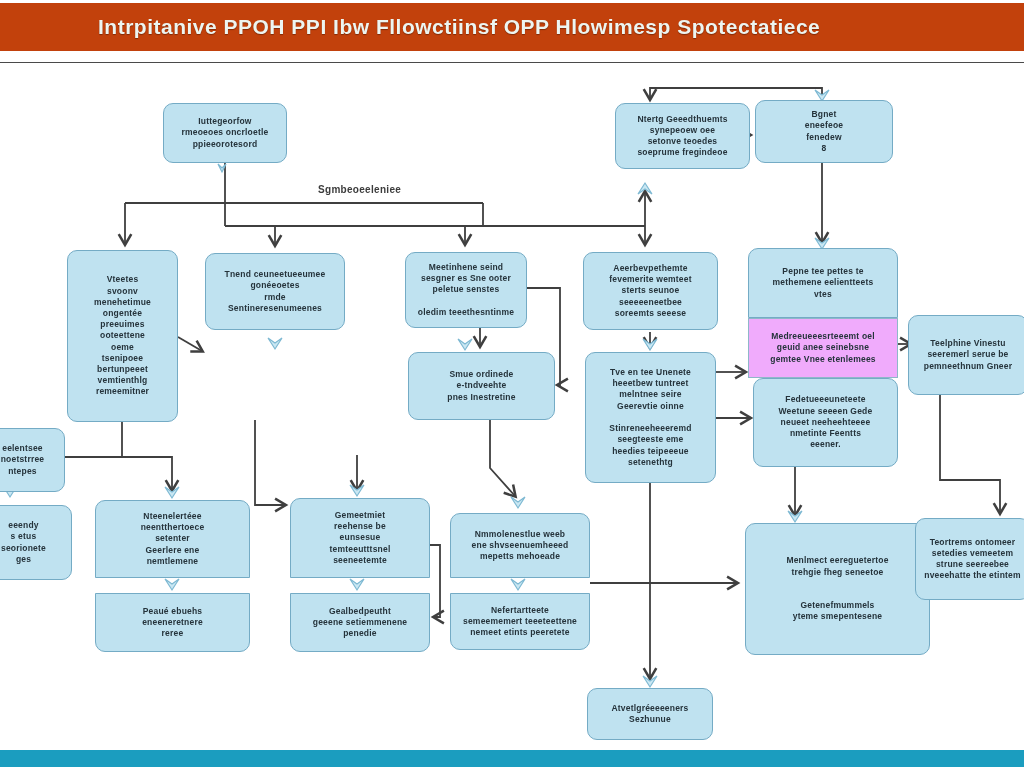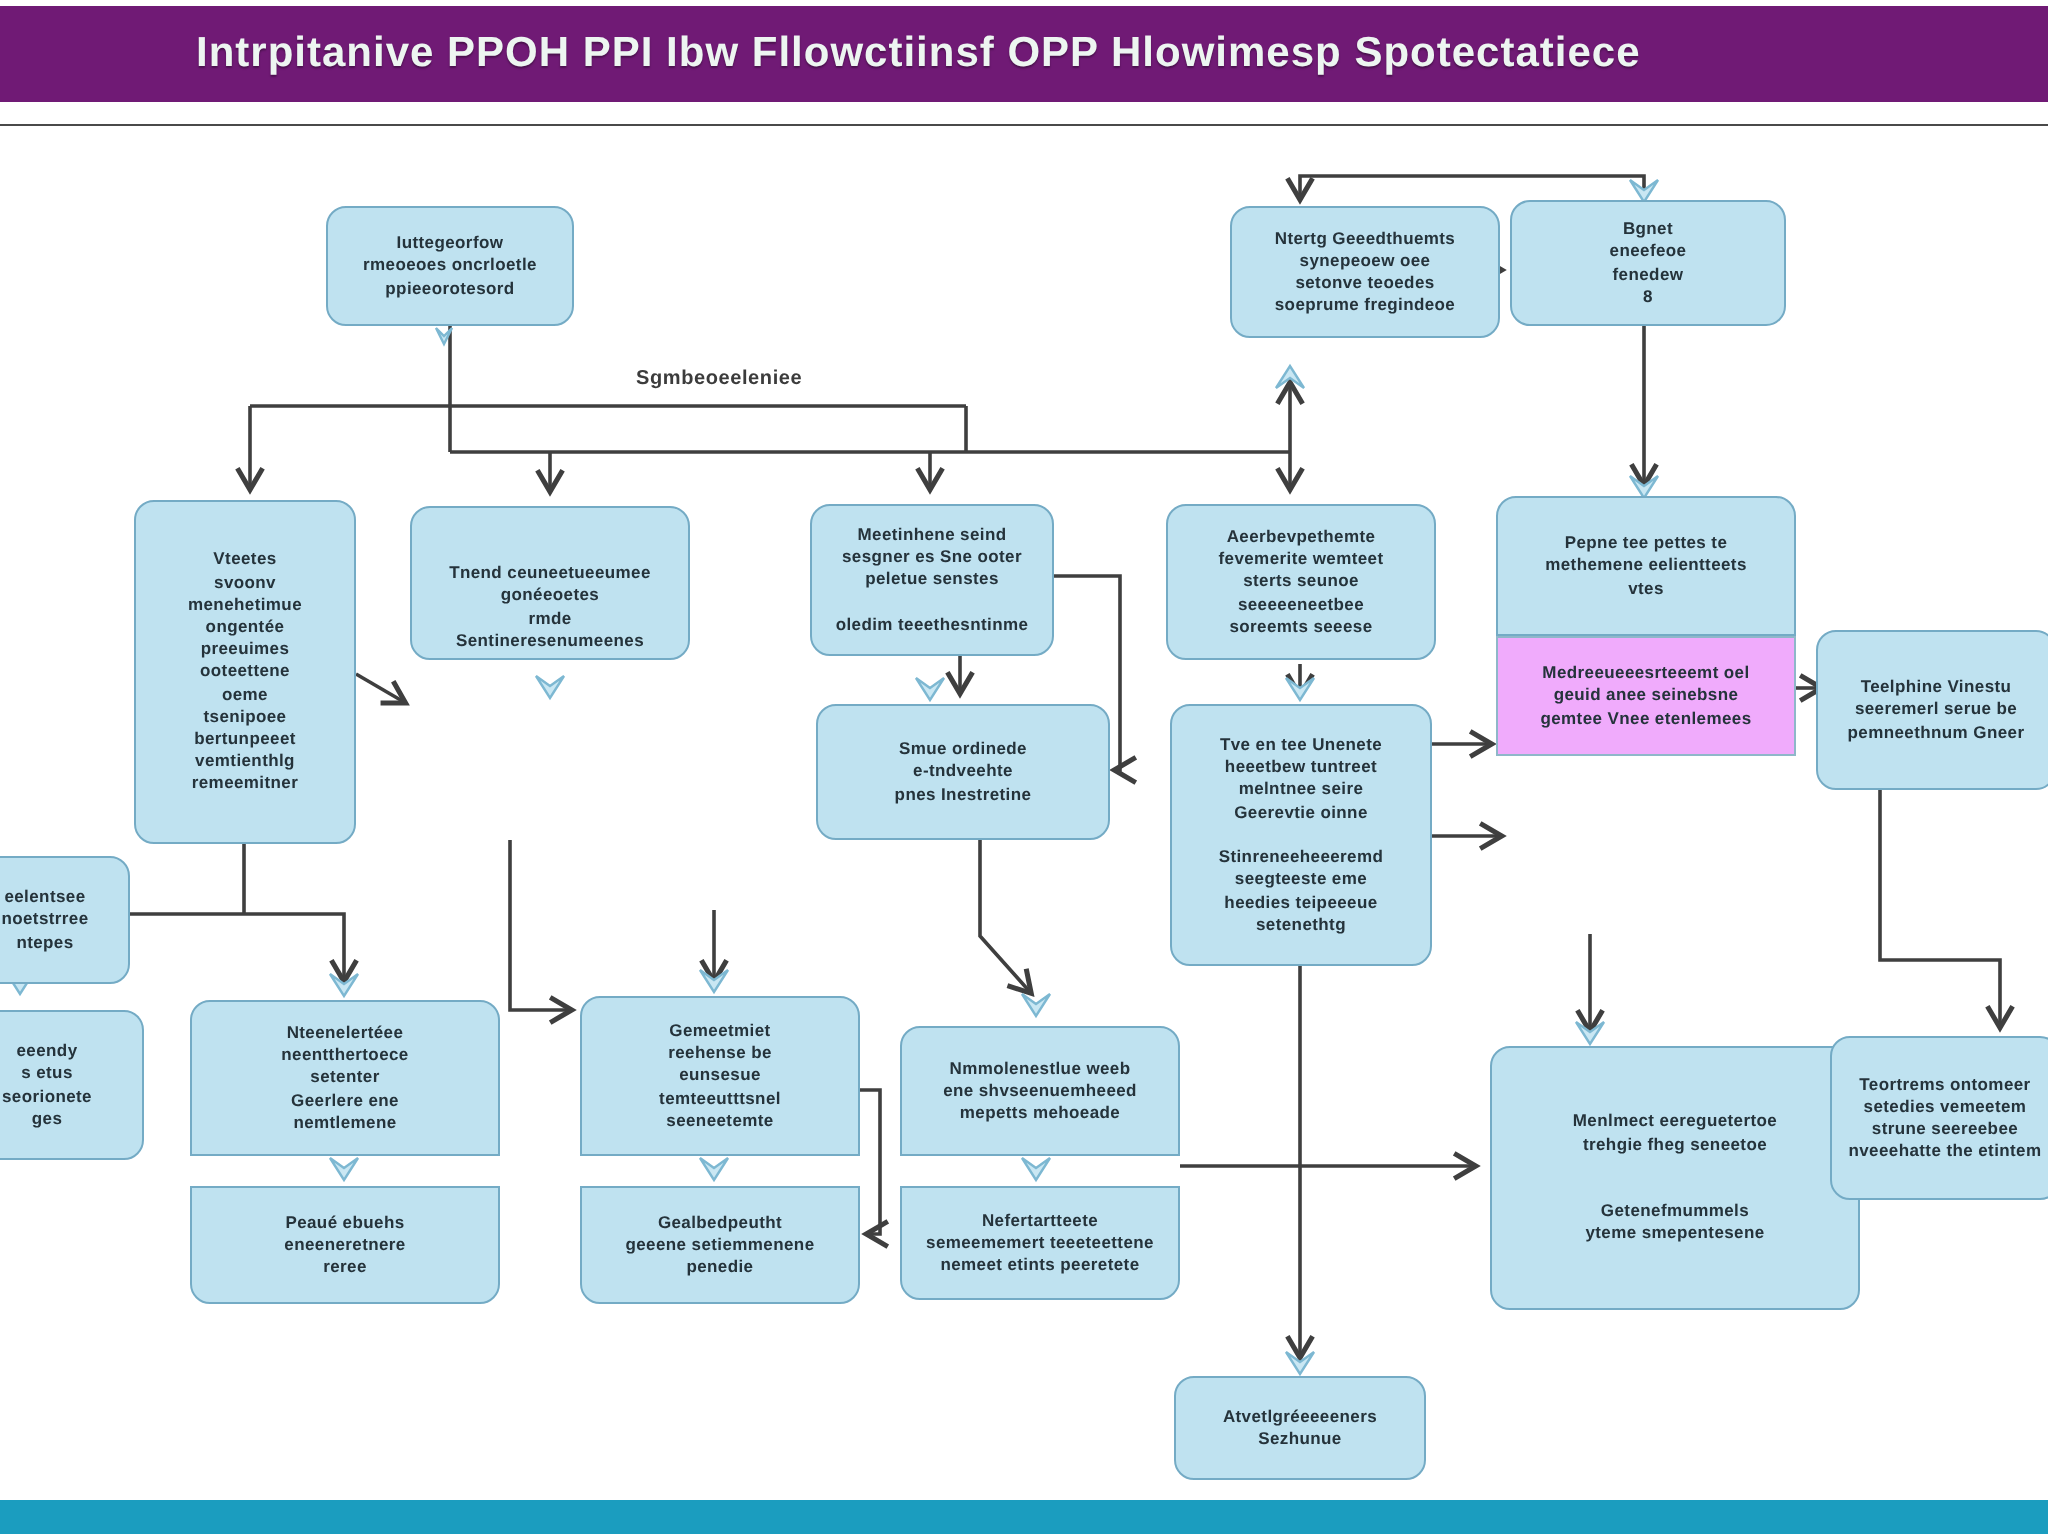--- a/index.html
+++ b/index.html
@@ -1,18 +1,18 @@
 <!DOCTYPE html>
 <html><head>
 <meta charset="utf-8">
 <style>
   html,body{margin:0;padding:0;width:1024px;height:768px;background:#ffffff;overflow:hidden;
             font-family:"Liberation Sans",sans-serif;position:relative;}
   .stage{position:absolute;left:0;top:0;width:1024px;height:768px;}
-  .titlebar{position:absolute;left:0;top:3px;width:1024px;height:48px;background:#701a75;
+  .titlebar{position:absolute;left:0;top:3px;width:1024px;height:48px;background:#c2410c;
             display:flex;align-items:center;}
   .titlebar .t{color:#edf5f1;font-size:21px;font-weight:bold;letter-spacing:.5px;
             padding-left:98px;text-shadow:0 1px 1px rgba(0,0,0,.35);white-space:nowrap;}
   .hr-line{position:absolute;left:0;top:62px;width:1024px;height:0;border-top:1.5px solid #4a4a4a;}
   .footerbar{position:absolute;left:0;top:750px;width:1024px;height:17px;background:#1b9dbf;}
   .box{position:absolute;background:#bfe2f0;border:1.5px solid #74abc5;border-radius:10px;
        display:flex;align-items:center;justify-content:center;text-align:center;
        box-sizing:border-box;padding:3px 5px;}
   .box span{white-space:pre-line;font-size:8.5px;font-weight:bold;color:#25333b;line-height:1.32;
        letter-spacing:.2px;}
@@ -118,21 +118,21 @@
 menehetimue
 ongentée
 preeuimes
 ooteettene
 oeme
 tsenipoee
 bertunpeeet
 vemtienthlg
 remeemitner</span>
     </div>
-  <div class="box" style="left:205px;top:253px;width:140px;height:77px;align-items:flex-end;">
+  <div class="box" style="left:205px;top:253px;width:140px;height:77px;">
       <span>Tnend ceuneetueeumee
 gonéeoetes
 rmde
 Sentineresenumeenes</span>
     </div>
   <div class="box" style="left:405px;top:252px;width:122px;height:76px;">
       <span>Meetinhene seind
 sesgner es Sne ooter
 peletue senstes
 
@@ -165,20 +165,27 @@
   <div class="box flat-bottom" style="left:748px;top:248px;width:150px;height:70px;">
       <span>Pepne tee pettes te
 methemene eelientteets
 vtes</span>
     </div>
   <div class="box white" style="left:748px;top:318px;width:150px;height:60px;">
       <span>Medreeueeesrteeemt oel
 geuid anee seinebsne
 gemtee Vnee etenlemees</span>
     </div>
+  <div class="box" style="left:753px;top:378px;width:145px;height:89px;">
+      <span>Fedetueeeuneteete
+Weetune seeeen Gede
+neueet neeheehteeee
+nmetinte Feentts
+eeener.</span>
+    </div>
   <div class="box" style="left:908px;top:315px;width:120px;height:80px;">
       <span>Teelphine Vinestu
 seeremerl serue be
 pemneethnum Gneer</span>
     </div>
 
   <div class="box" style="left:-20px;top:428px;width:85px;height:64px;">
       <span>eelentsee
 noetstrree
 ntepes</span>

